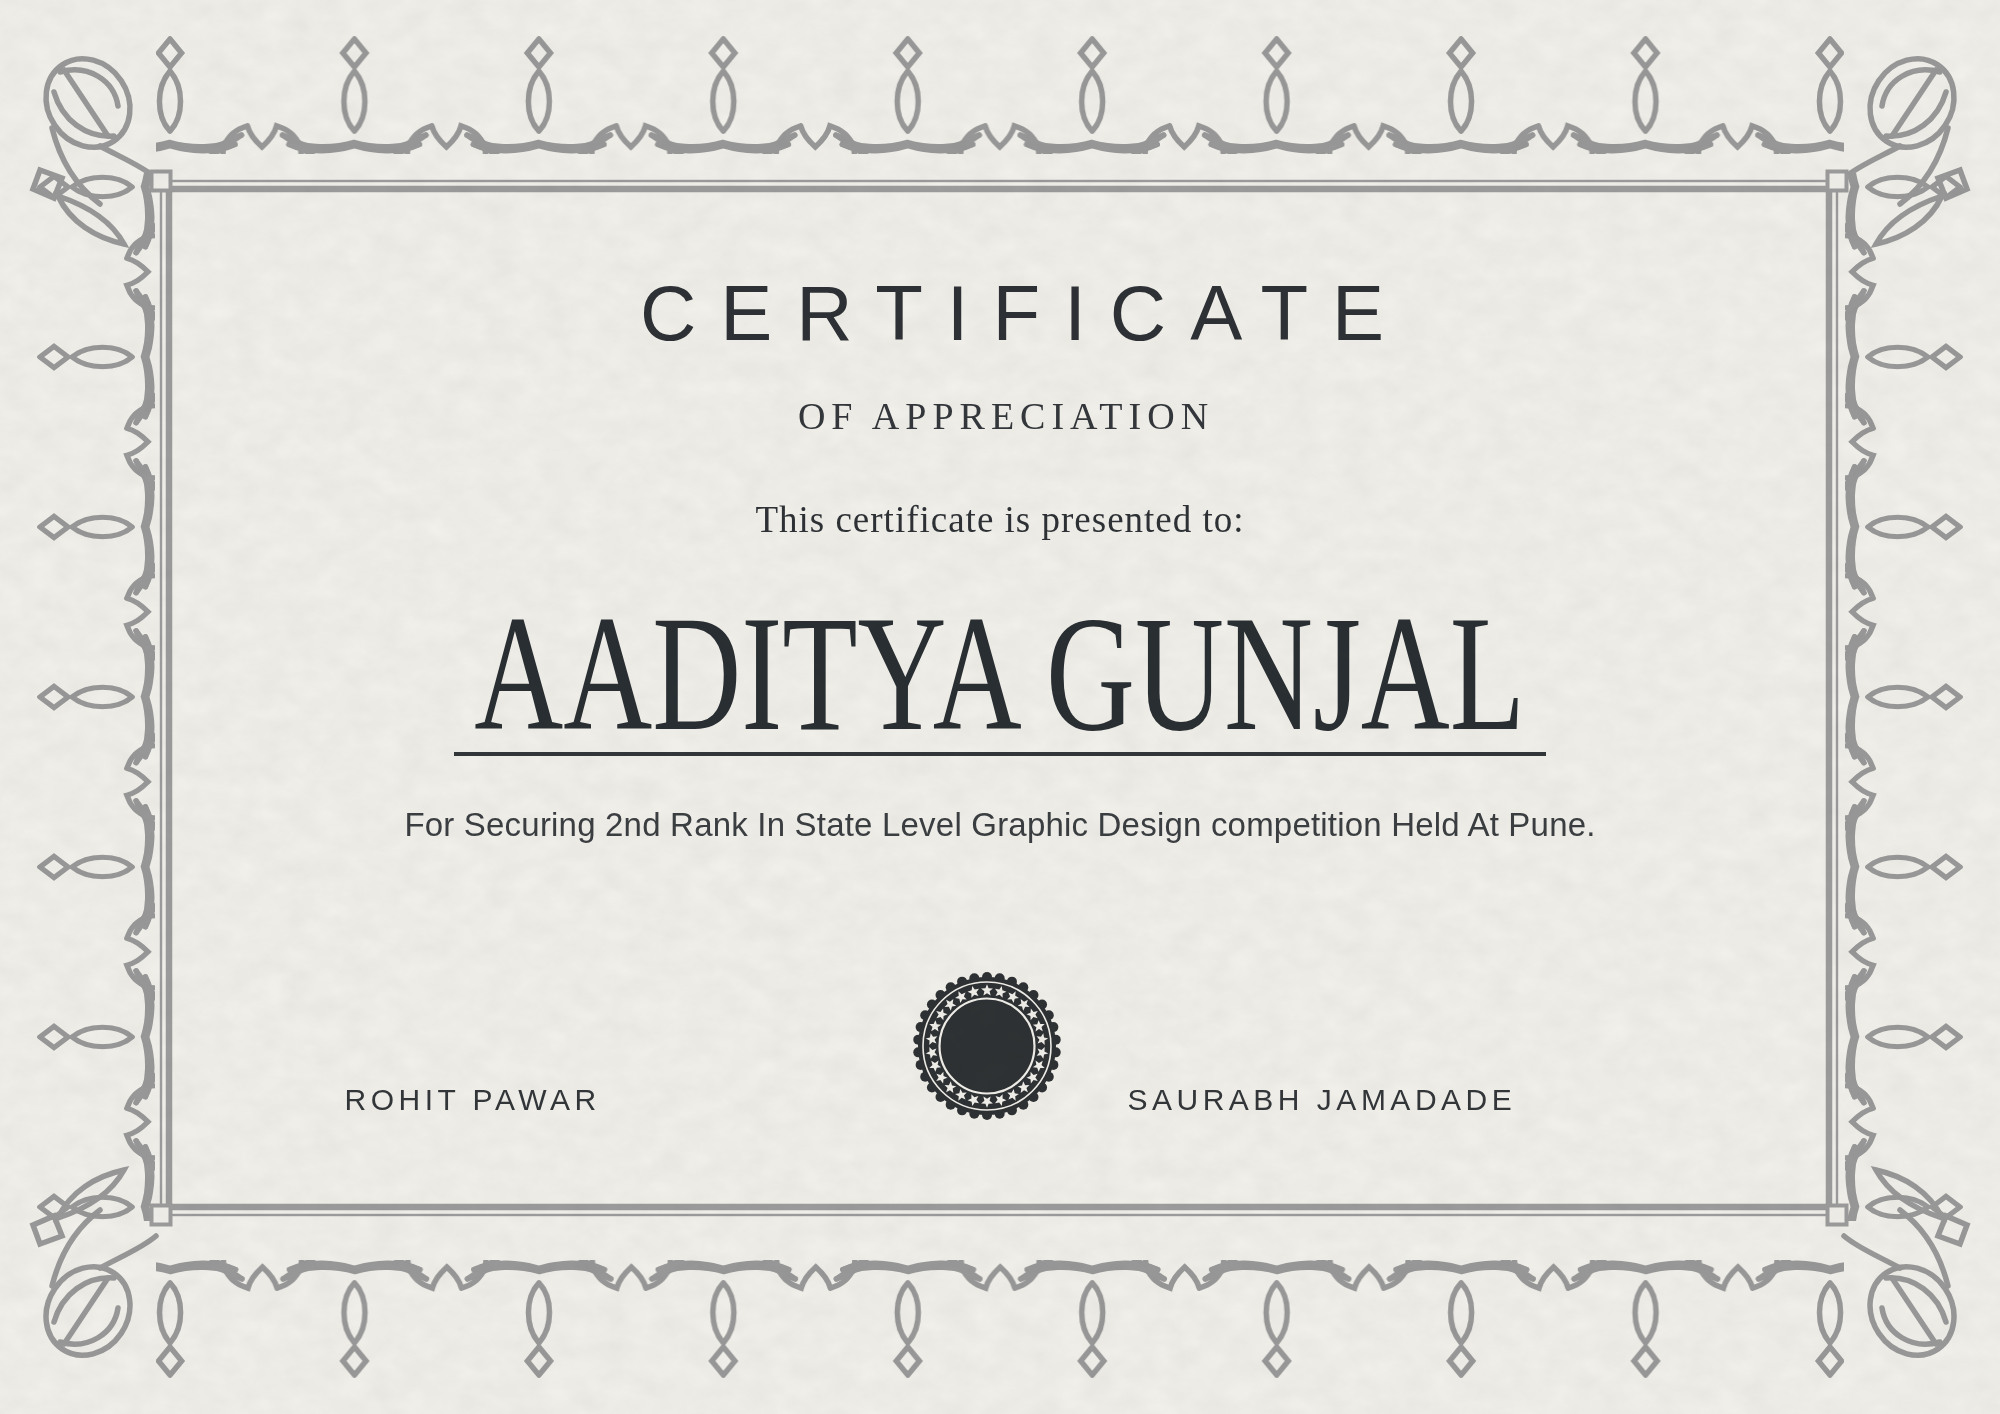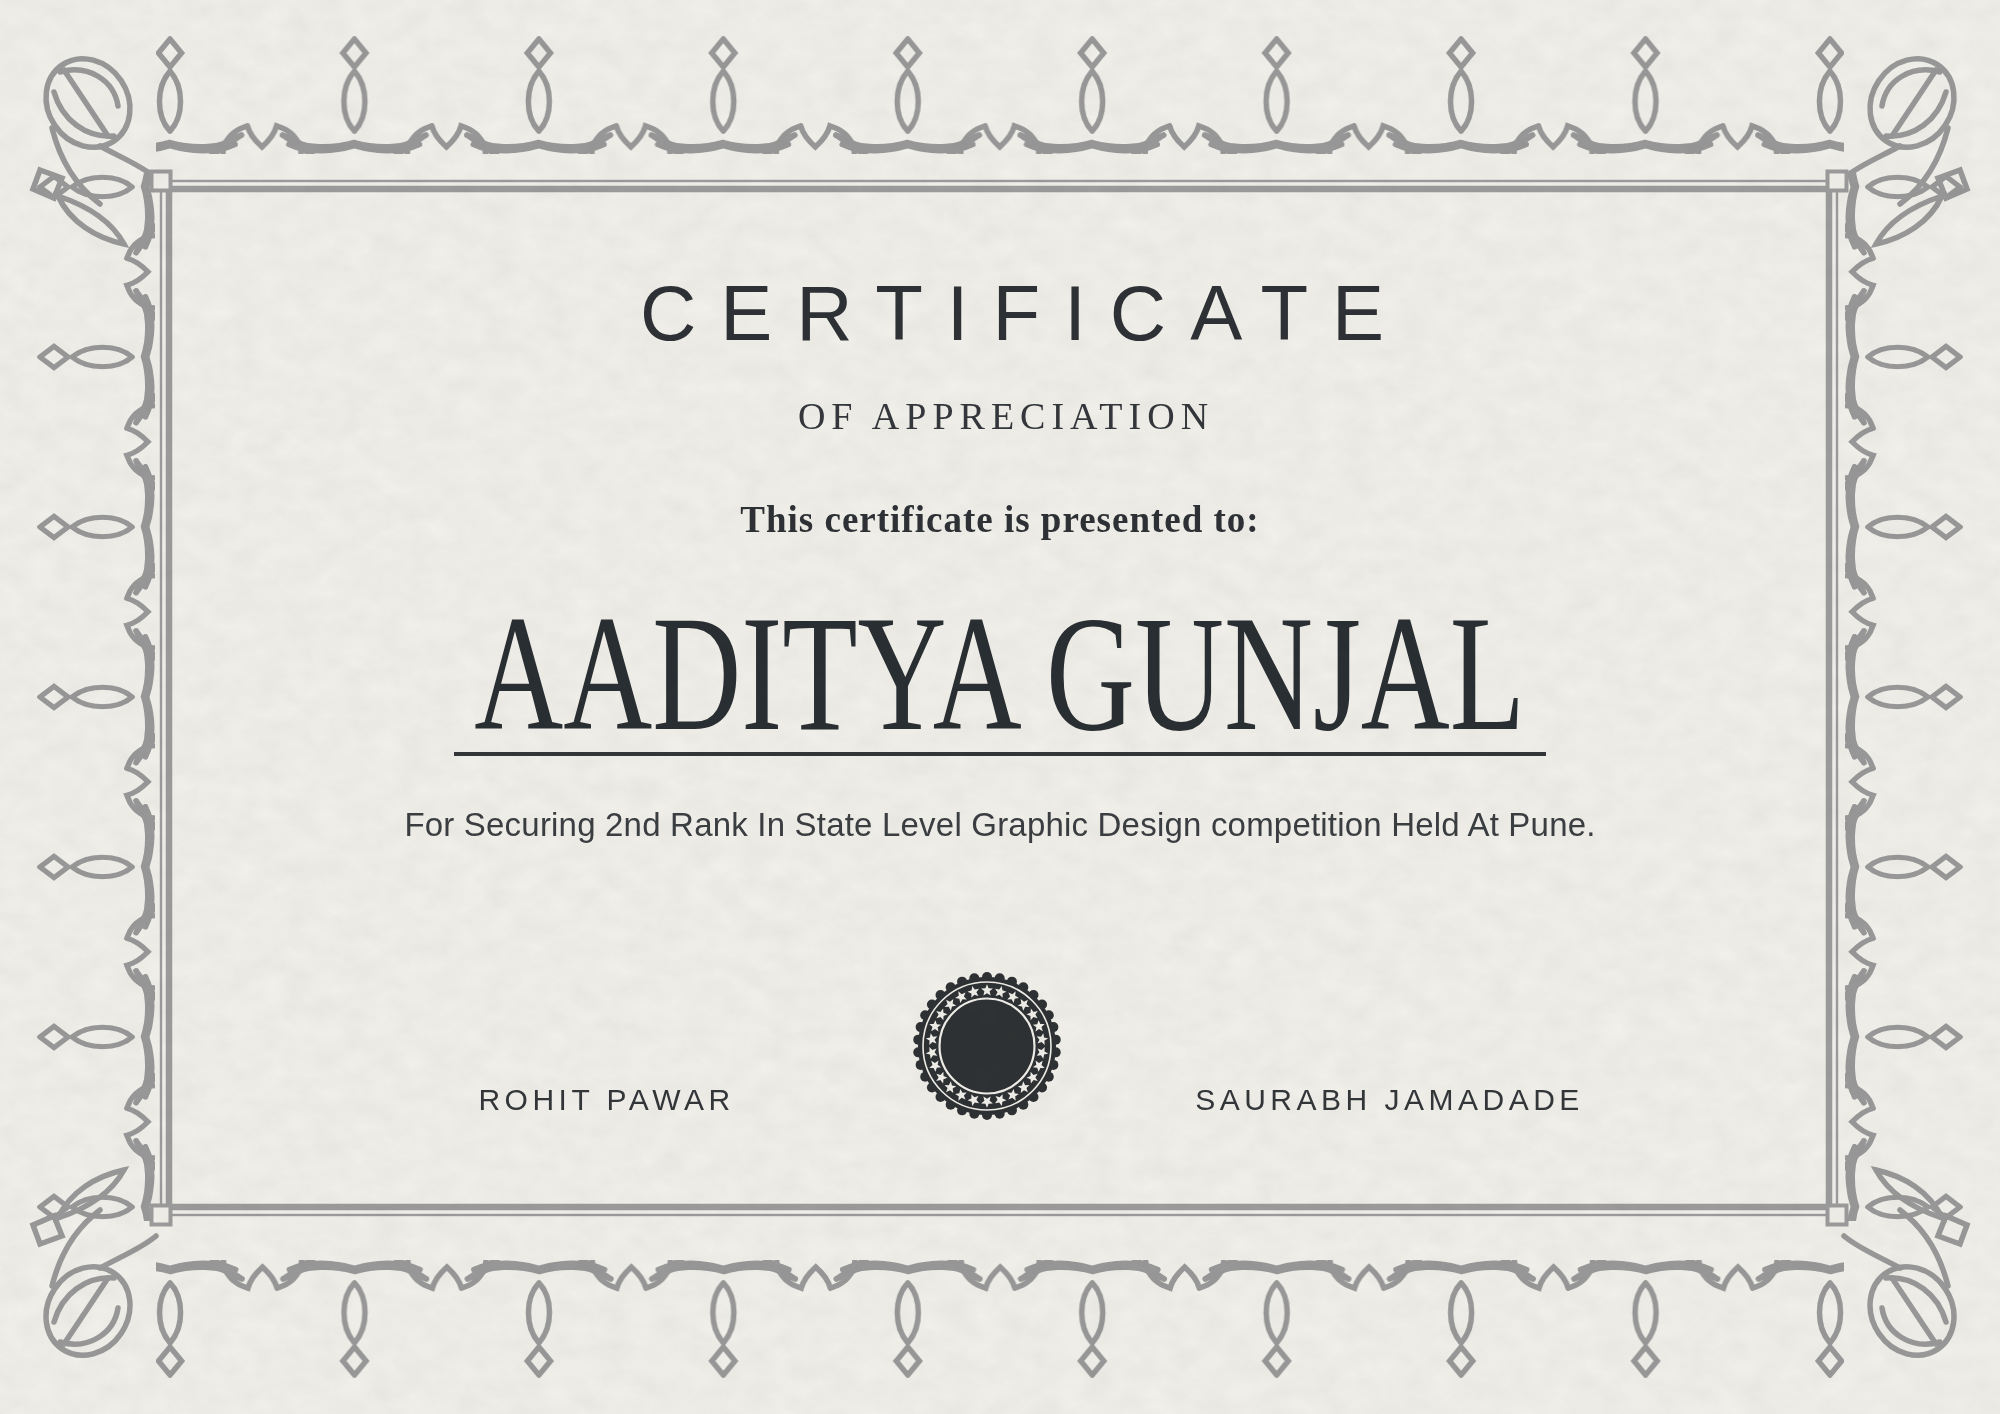--- a/index.html
+++ b/index.html
@@ -29,21 +29,21 @@
   .subtitle{
     top:394px;
     font-family:"Liberation Serif",serif;
     font-size:38px;font-weight:400;
     letter-spacing:6px;padding-left:6px;
     color:#35393d;
   }
   .presented{
     top:498px;
     font-family:"Liberation Serif",serif;
-    font-size:37px;font-weight:700;
+    font-size:37px;font-weight:400;
     letter-spacing:1px;
     color:var(--ink);
   }
   .recipient{
     top:588px;
     font-family:"Liberation Serif",serif;
     font-size:158px;font-weight:400;
     line-height:1.05;
     color:#2b3034;
     white-space:nowrap;
@@ -61,21 +61,20 @@
   }
   .description{
     top:806px;
     font-family:"Liberation Sans",sans-serif;
     font-size:33px;font-weight:400;
     letter-spacing:0.2px;
     color:var(--ink-soft);
   }
   .signatory{
     position:absolute;top:1083px;width:524px;
-    text-align:center;
     font-family:"Liberation Sans",sans-serif;
     font-size:30px;font-weight:400;
     letter-spacing:4.5px;padding-left:4.5px;
     color:#34383b;
   }
   .sig-left{left:340px;}
   .sig-right{left:1123px;}
   .ornaments{position:absolute;inset:0;z-index:3;pointer-events:none;}
 </style>
 </head>

